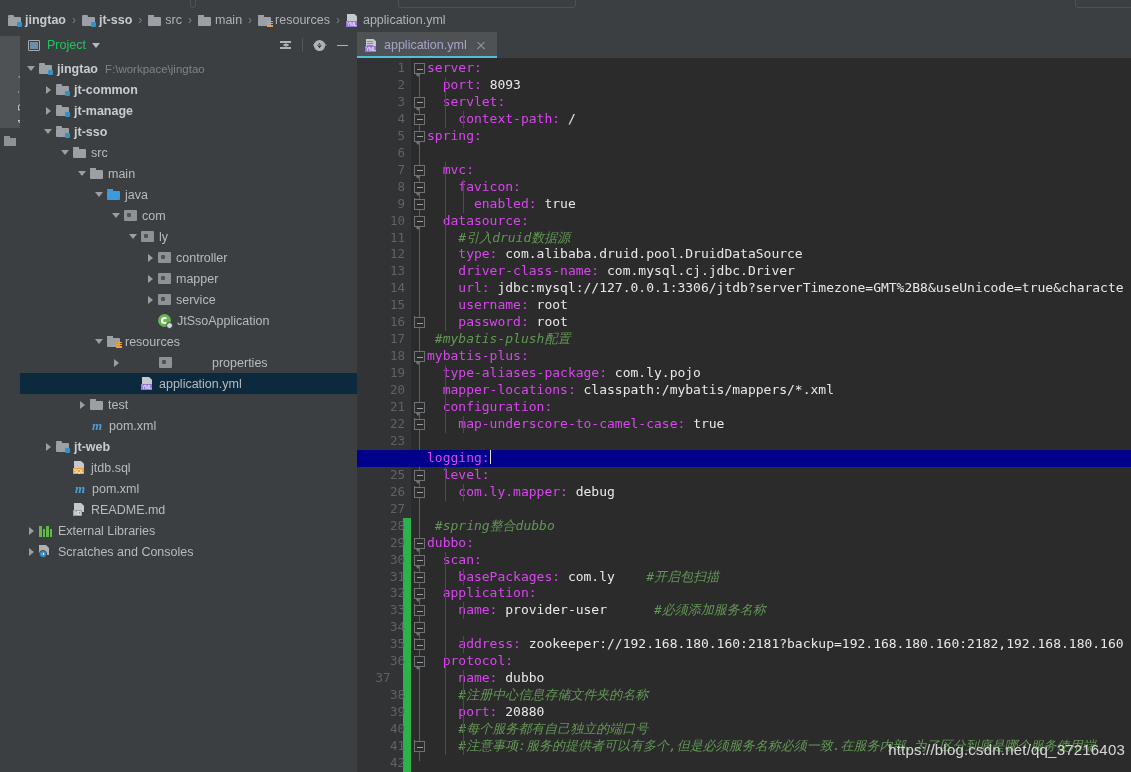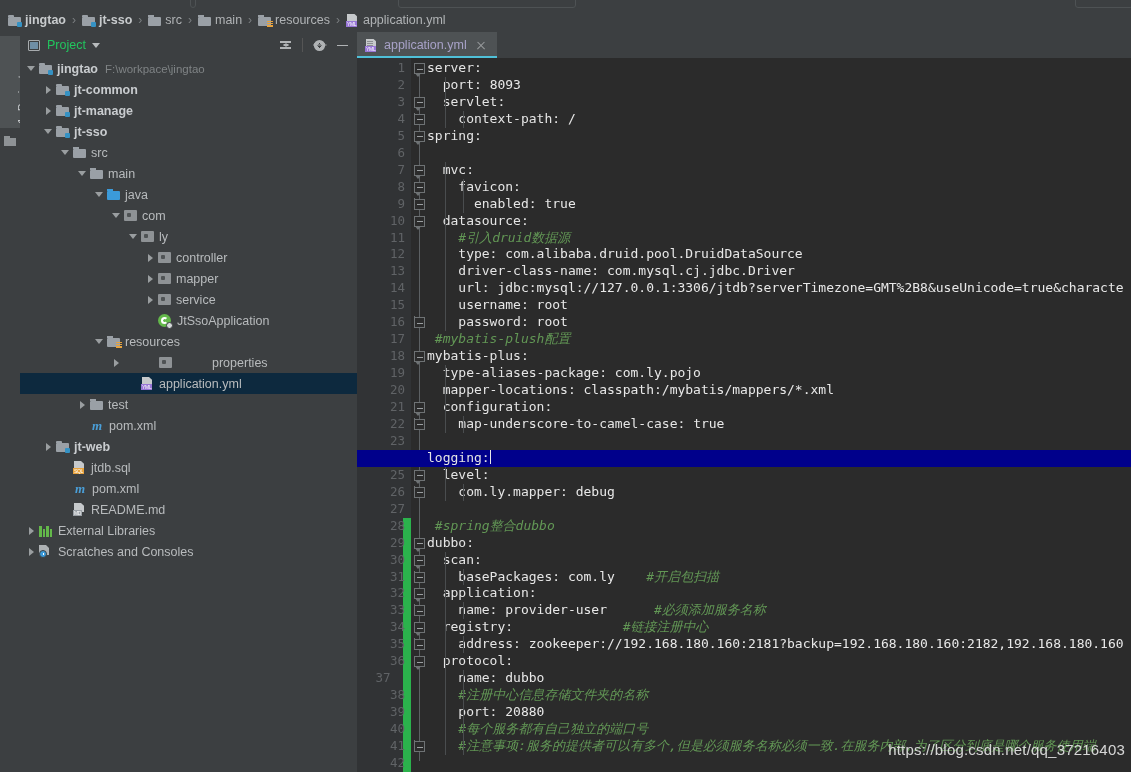--- a/index.html
+++ b/index.html
@@ -141,21 +141,21 @@
   .gutter .ln{position:absolute;right:6px;width:44px;text-align:right;color:#606366;font-size:12.5px;
     line-height:16.95px;height:16.95px;}
   .gutter .ln.cur{color:#ffffff;font-weight:bold;}
   .gutter .curbg{position:absolute;left:0;width:54px;height:17px;background:#00008b;}
   .foldcol{position:absolute;left:54px;top:0;width:16px;height:100%;background:#2b2b2b;}
   .vcscol{position:absolute;left:46px;top:0;width:8px;background:#2bb24c;}
 
   .lines{position:absolute;left:70px;top:0;right:0;height:100%;}
   .cl{position:absolute;left:0;height:16.95px;line-height:16.95px;white-space:pre;color:#a9b7c6;}
   .curline{position:absolute;left:54px;right:0;height:17px;background:#00008b;}
-  .k{color:#e5e5e5;}
+  .k{color:#d946ef;}
   .v{color:#e8e8e8;}
   .cm{color:#629755;font-style:italic;}
   .caret{display:inline-block;width:1.5px;height:14px;background:#e8e8e8;vertical-align:-2px;}
 
   
   .fm{position:absolute;left:3px;width:11px;height:11px;box-sizing:border-box;}
   .fm .box{position:absolute;left:0;top:0;width:11px;height:11px;border:1px solid #6e7274;background:#2b2b2b;box-sizing:border-box;}
   .fm .box:after{content:"";position:absolute;left:2px;top:4.5px;width:6px;height:1px;background:#9a9ea0;}
   .fm.top:before{content:"";position:absolute;left:4px;top:9px;width:0;height:0;
     border-left:4px solid transparent;border-right:4px solid transparent;border-top:5px solid #6e7274;
@@ -617,21 +617,20 @@
           <div class="cl" style="top: 391.85px;"><span class="k">logging:</span><span class="caret"></span></div>
           <div class="cl" style="top: 408.8px;">&nbsp;&nbsp;<span class="k">level:</span></div>
           <div class="cl" style="top: 425.75px;">&nbsp;&nbsp;&nbsp;&nbsp;<span class="k">com.ly.mapper:&nbsp;</span><span class="v">debug</span></div>
           <div class="cl" style="top: 442.7px;"></div>
           <div class="cl" style="top: 459.65px;"><span class="cm">&nbsp;#spring整合dubbo</span></div>
           <div class="cl" style="top: 476.6px;"><span class="k">dubbo:</span></div>
           <div class="cl" style="top: 493.55px;">&nbsp;&nbsp;<span class="k">scan:</span></div>
           <div class="cl" style="top: 510.5px;">&nbsp;&nbsp;&nbsp;&nbsp;<span class="k">basePackages:&nbsp;</span><span class="v">com.ly</span><span class="cm">&nbsp;&nbsp;&nbsp;&nbsp;#开启包扫描</span></div>
           <div class="cl" style="top: 527.45px;">&nbsp;&nbsp;<span class="k">application:</span></div>
           <div class="cl" style="top: 544.4px;">&nbsp;&nbsp;&nbsp;&nbsp;<span class="k">name:&nbsp;</span><span class="v">provider-user</span><span class="cm">&nbsp;&nbsp;&nbsp;&nbsp;&nbsp;&nbsp;#必须添加服务名称</span></div>
-          <div class="cl" style="top: 561.35px;">&nbsp;&nbsp;<span class="k">registry:</span><span class="cm">&nbsp;&nbsp;&nbsp;&nbsp;&nbsp;&nbsp;&nbsp;&nbsp;&nbsp;&nbsp;&nbsp;&nbsp;&nbsp;&nbsp;#链接注册中心</span></div>
           <div class="cl" style="top: 578.3px;">&nbsp;&nbsp;&nbsp;&nbsp;<span class="k">address:&nbsp;</span><span class="v">zookeeper://192.168.180.160:2181?backup=192.168.180.160:2182,192.168.180.160</span></div>
           <div class="cl" style="top: 595.25px;">&nbsp;&nbsp;<span class="k">protocol:</span></div>
           <div class="cl" style="top: 612.2px;">&nbsp;&nbsp;&nbsp;&nbsp;<span class="k">name:&nbsp;</span><span class="v">dubbo</span></div>
           <div class="cl" style="top: 629.15px;">&nbsp;&nbsp;&nbsp;&nbsp;<span class="cm">#注册中心信息存储文件夹的名称</span></div>
           <div class="cl" style="top: 646.1px;">&nbsp;&nbsp;&nbsp;&nbsp;<span class="k">port:&nbsp;</span><span class="v">20880</span></div>
           <div class="cl" style="top: 663.05px;">&nbsp;&nbsp;&nbsp;&nbsp;<span class="cm">#每个服务都有自己独立的端口号</span></div>
           <div class="cl" style="top: 680px;">&nbsp;&nbsp;&nbsp;&nbsp;<span class="cm">#注意事项:服务的提供者可以有多个,但是必须服务名称必须一致.在服务内部,为了区分到底是哪个服务使用端</span></div>
           <div class="cl" style="top: 696.95px;"></div>
           <div class="indentguide" style="left: 18px; top: 103.7px; height: 169.5px;"></div>
           <div class="indentguide" style="left: 18px; top: 307.1px; height: 67.8px;"></div>

